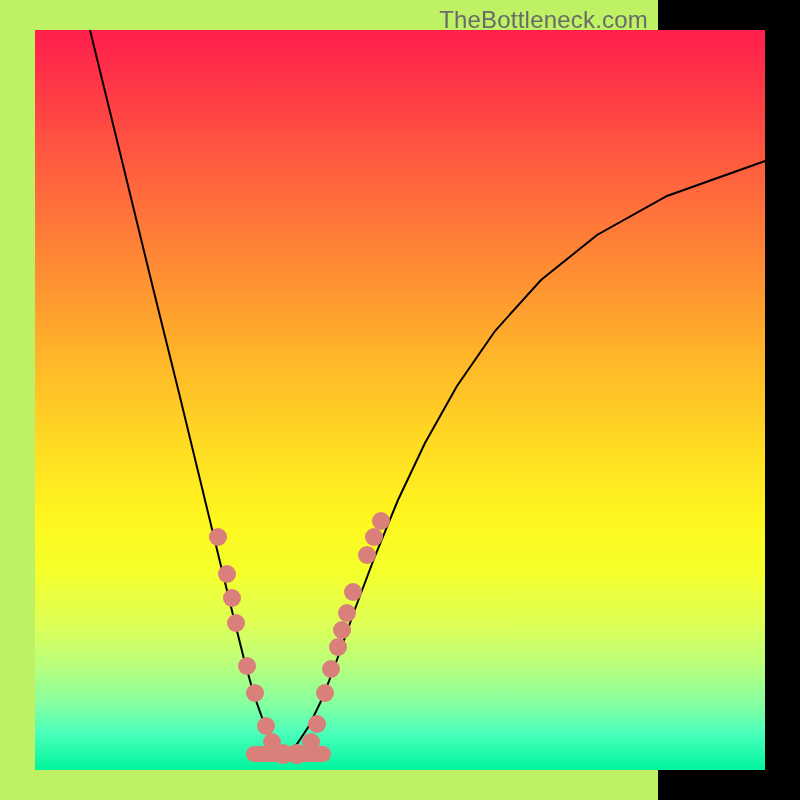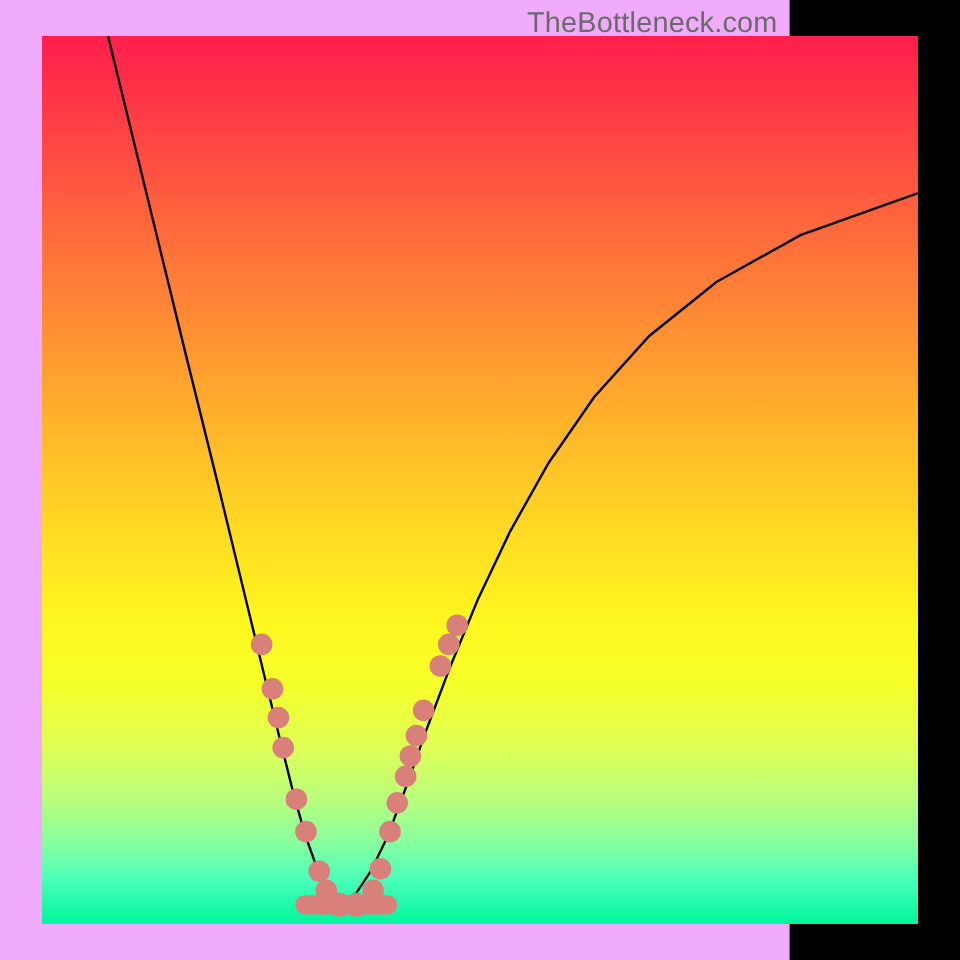--- a/index.html
+++ b/index.html
@@ -8,21 +8,21 @@
     width: 800px;
     height: 800px;
     background: #000000;
     font-family: Arial, Helvetica, sans-serif;
     overflow: hidden;
   }
   .frame {
     position: relative;
     width: 658px;
     height: 800px;
-    background: #f0abfc;
+    background: #bef264;
   }
   .plot-area {
     position: absolute;
     left: 35px;
     top: 30px;
     width: 730px;
     height: 740px;
     background: linear-gradient(to bottom,
       #ff1e4c 0%,
       #ff4045 10%,

